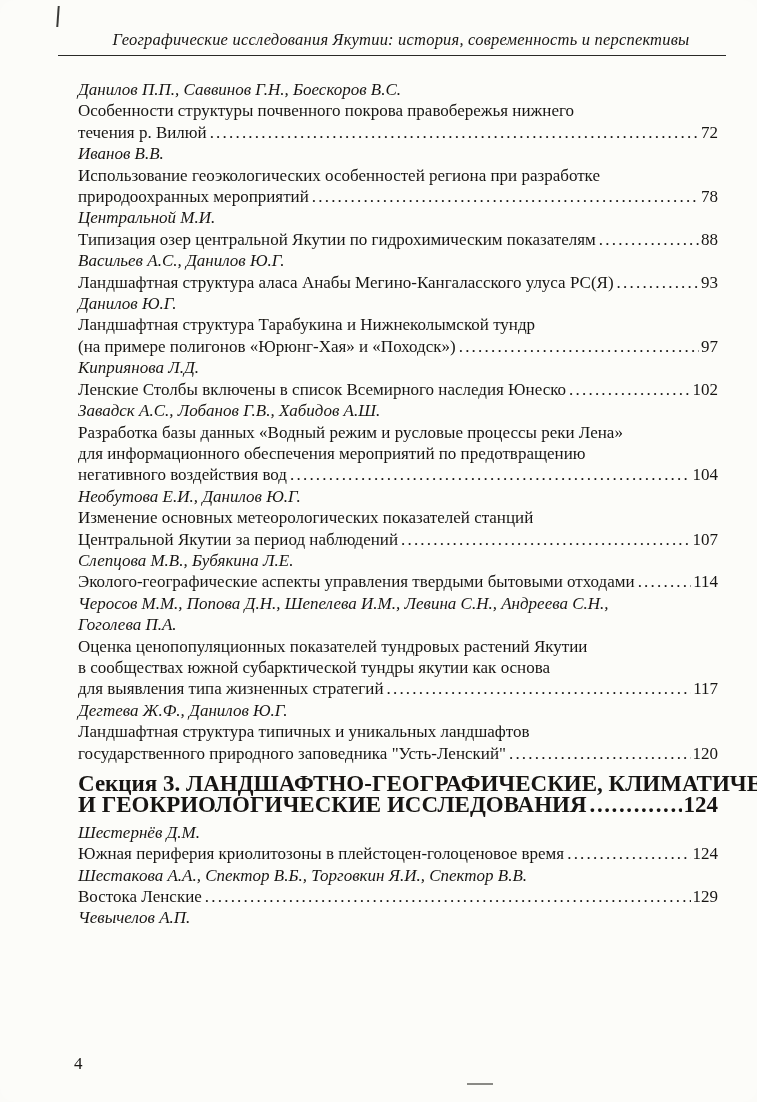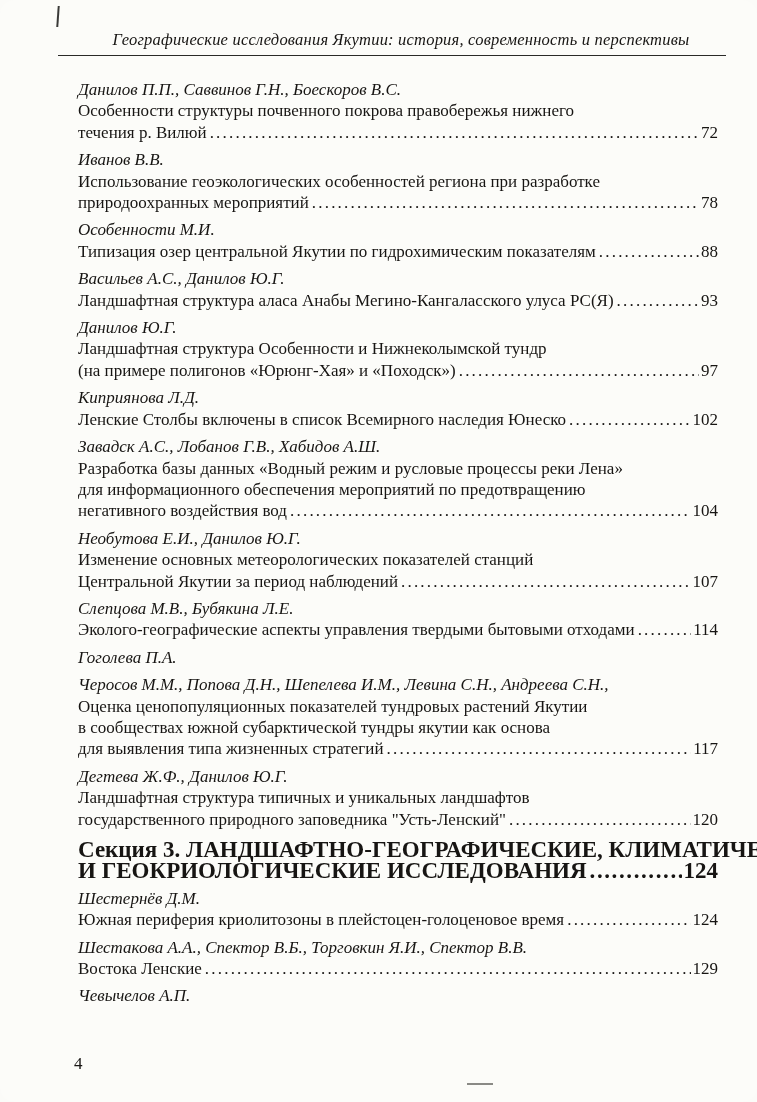--- a/index.html
+++ b/index.html
@@ -36,21 +36,20 @@
   
   .toc {
     margin-top: 23px;
     font-size: 17px;
     line-height: 21.4px;
   }
   .entry { margin: 0; }
   .authors {
     font-style: italic;
     white-space: nowrap;
-    margin-top: 6px;
   }
   .tline { white-space: nowrap; }
   .tline.last {
     display: flex;
     align-items: baseline;
     white-space: nowrap;
   }
   .lt { flex: 0 0 auto; white-space: nowrap; }
   .leader {
     flex: 1 1 auto;
@@ -121,38 +120,38 @@
       <div class="entry">
         <div class="authors">Иванов В.В.</div>
         <div class="tline">Использование геоэкологических особенностей региона при разработке</div>
         <div class="tline last">
           <span class="lt">природоохранных мероприятий</span>
           <span class="leader"></span>
           <span class="pagenum">78</span>
         </div>
       </div>
       <div class="entry">
-        <div class="authors">Особенности М.И.</div>
+        <div class="authors">Центральной М.И.</div>
         <div class="tline last">
           <span class="lt">Типизация озер центральной Якутии по гидрохимическим показателям</span>
           <span class="leader"></span>
           <span class="pagenum">88</span>
         </div>
       </div>
       <div class="entry">
         <div class="authors">Васильев А.С., Данилов Ю.Г.</div>
         <div class="tline last">
           <span class="lt">Ландшафтная структура аласа Анабы Мегино-Кангаласского улуса РС(Я)</span>
           <span class="leader"></span>
           <span class="pagenum">93</span>
         </div>
       </div>
       <div class="entry">
         <div class="authors">Данилов Ю.Г.</div>
-        <div class="tline">Ландшафтная структура Особенности и Нижнеколымской тундр</div>
+        <div class="tline">Ландшафтная структура Тарабукина и Нижнеколымской тундр</div>
         <div class="tline last">
           <span class="lt">(на примере полигонов «Юрюнг-Хая» и «Походск»)</span>
           <span class="leader"></span>
           <span class="pagenum">97</span>
         </div>
       </div>
       <div class="entry">
         <div class="authors">Киприянова Л.Д.</div>
         <div class="tline last">
           <span class="lt">Ленские Столбы включены в список Всемирного наследия Юнеско</span>
@@ -181,22 +180,22 @@
       </div>
       <div class="entry">
         <div class="authors">Слепцова М.В., Бубякина Л.Е.</div>
         <div class="tline last">
           <span class="lt">Эколого-географические аспекты управления твердыми бытовыми отходами</span>
           <span class="leader"></span>
           <span class="pagenum">114</span>
         </div>
       </div>
       <div class="entry">
+        <div class="authors">Черосов М.М., Попова Д.Н., Шепелева И.М., Левина С.Н., Андреева С.Н.,</div>
         <div class="authors">Гоголева П.А.</div>
-        <div class="authors">Черосов М.М., Попова Д.Н., Шепелева И.М., Левина С.Н., Андреева С.Н.,</div>
         <div class="tline">Оценка ценопопуляционных показателей тундровых растений Якутии</div>
         <div class="tline">в сообществах южной субарктической тундры якутии как основа</div>
         <div class="tline last">
           <span class="lt">для выявления типа жизненных стратегий</span>
           <span class="leader"></span>
           <span class="pagenum">117</span>
         </div>
       </div>
       <div class="entry">
         <div class="authors">Дегтева Ж.Ф., Данилов Ю.Г.</div>

